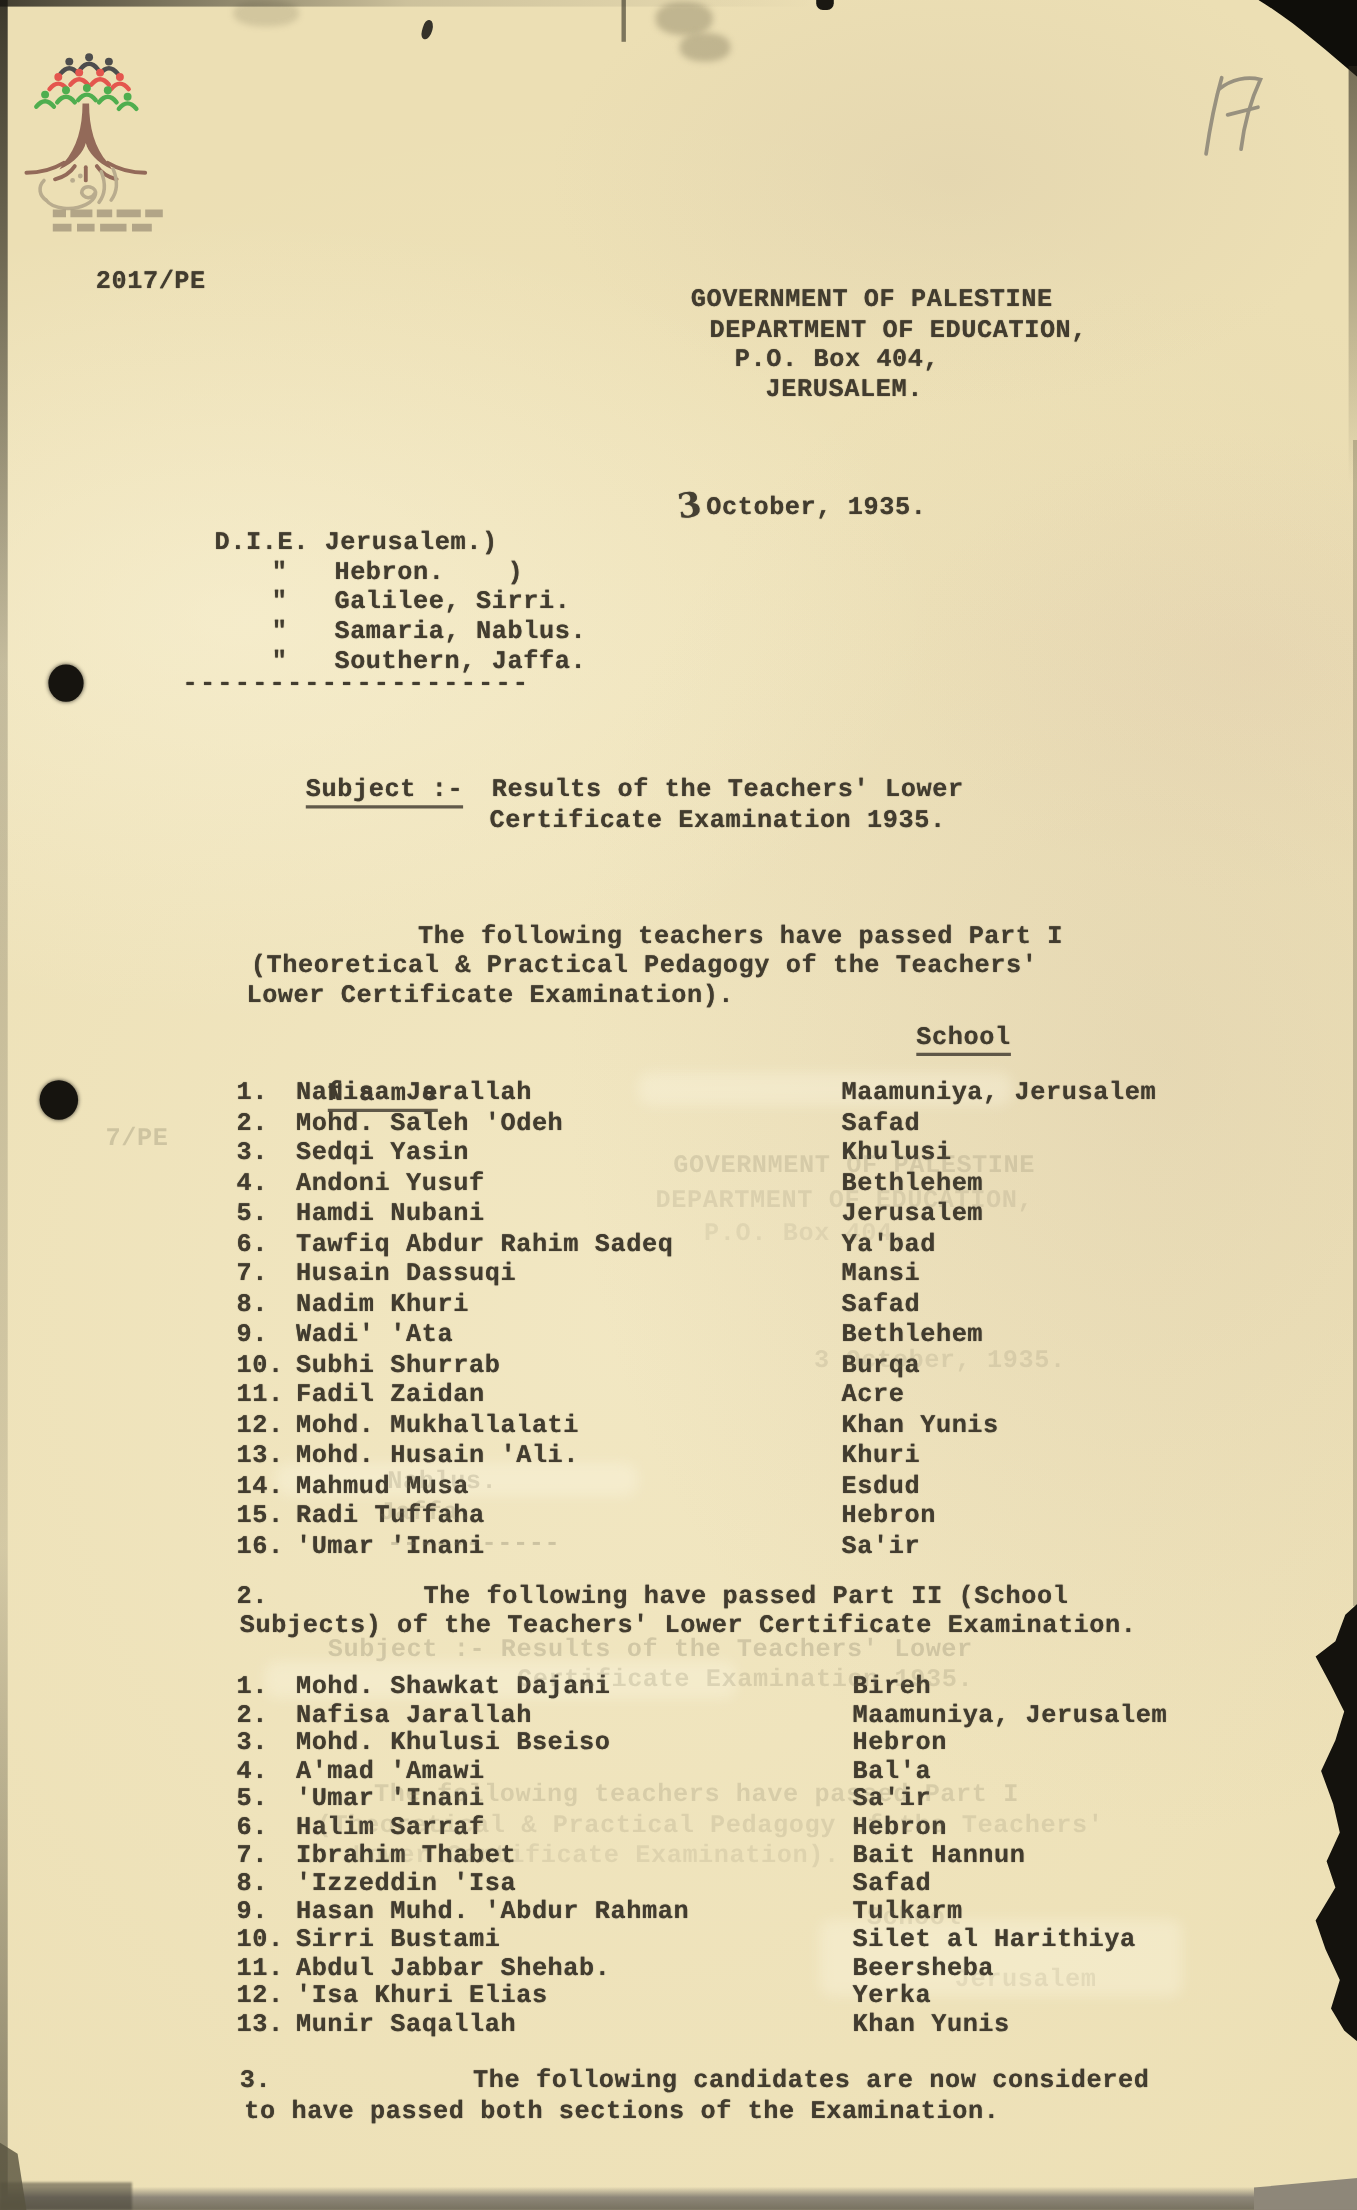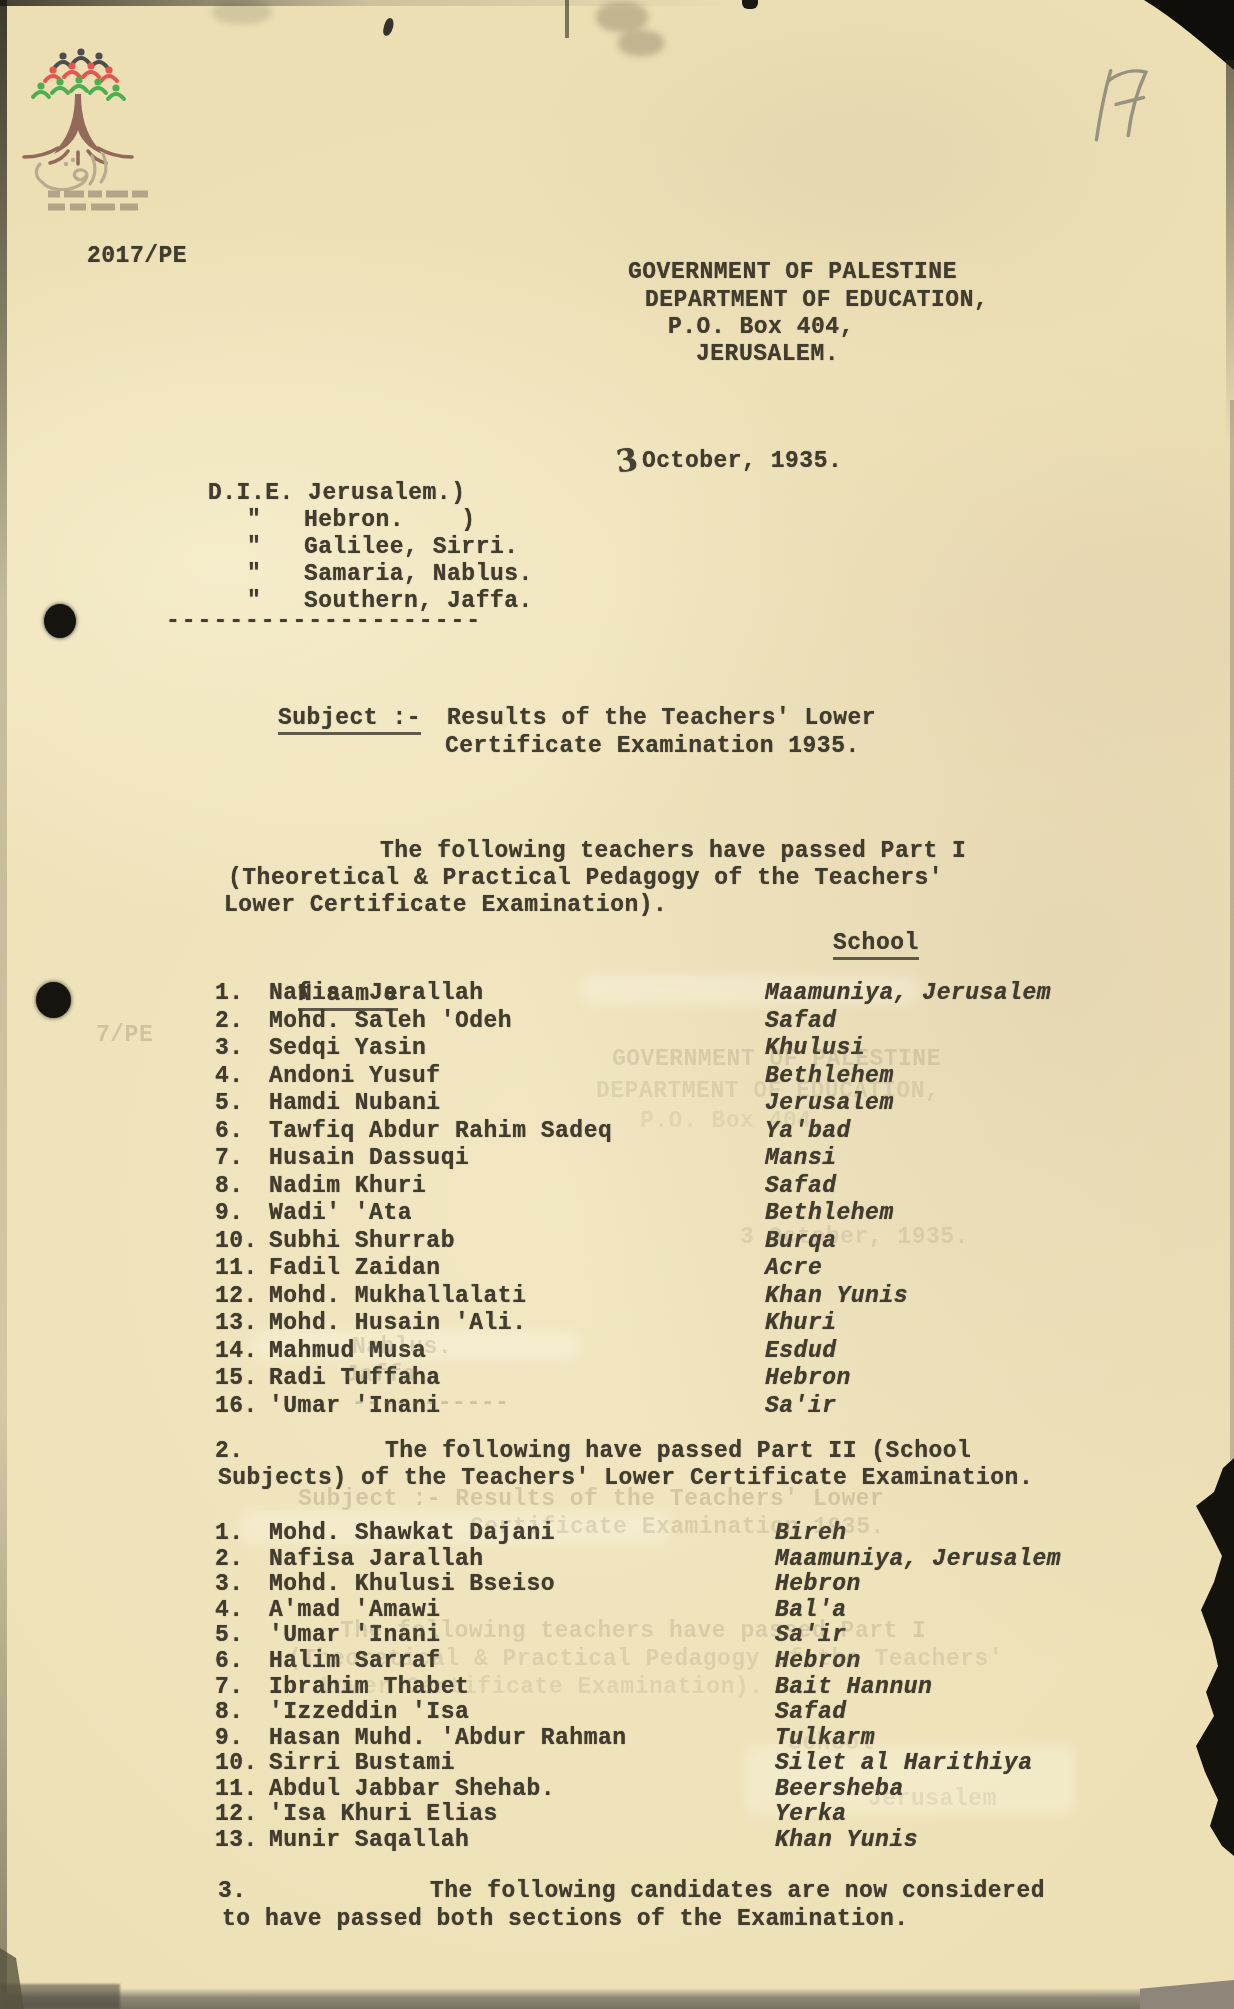--- a/index.html
+++ b/index.html
@@ -18,21 +18,21 @@
   .t{
     position:absolute;white-space:pre;
     font:700 23px/26px "Liberation Mono", monospace;
     letter-spacing:.5px;color:#423c2f;
     text-shadow:0 0 .9px rgba(62,56,44,.85);
   }
   .ghost{color:#7c755d;text-shadow:none;filter:blur(.6px);}
   .row{position:absolute;left:0;top:0;width:100%;height:27px;}
   .row .num{left:215px;top:0;}
   .row .name{left:269px;top:0;}
-  .row .school{left:765px;top:0;font-style:italic;}
+  .row .school{left:765px;top:0;}
   #list2 .school{left:775px;}
   .uline{border-bottom:3px solid rgba(60,54,44,.8);padding-bottom:1px;}
   .streak{position:absolute;background:rgba(255,252,235,.30);filter:blur(6px);border-radius:12px;}
   .hole{position:absolute;border-radius:50%;background:#16140f;box-shadow:0 0 4px rgba(20,18,12,.8);}
   .smudge{position:absolute;border-radius:45%;filter:blur(3px);background:rgba(140,130,100,.45);}
   .edge{position:absolute;}
   .day{
     position:absolute;font-family:"DejaVu Serif",serif;font-weight:700;font-size:31px;
     color:#454033;transform:rotate(-8deg);text-shadow:0 0 1px rgba(62,56,44,.6);
   }
@@ -122,21 +122,21 @@
     <div class="t" style="left:668px;top:314px;">P.O. Box 404,</div>
     <div class="t" style="left:696px;top:341px;">JERUSALEM.</div>
   </div>
 
   <div>
     <span class="day" style="left:616px;top:442px;">3</span>
     <span class="t" style="left:642px;top:448px;">October, 1935.</span>
   </div>
 
   <div>
-    <div class="t" style="left:208px;top:480px;">D.I.E. Jerusalem.)</div>
+    <div class="t" style="left:195px;top:480px;">D.I.E. Jerusalem.)</div>
     <div>
       <span class="t" style="left:247px;top:507px;">"</span>
       <span class="t" style="left:304px;top:507px;font-family:Liberation Mono, monospace;">Hebron.    )</span>
     </div>
     <div>
       <span class="t" style="left:247px;top:534px;">"</span>
       <span class="t" style="left:304px;top:534px;">Galilee, Sirri.</span>
     </div>
     <div>
       <span class="t" style="left:247px;top:561px;">"</span>

